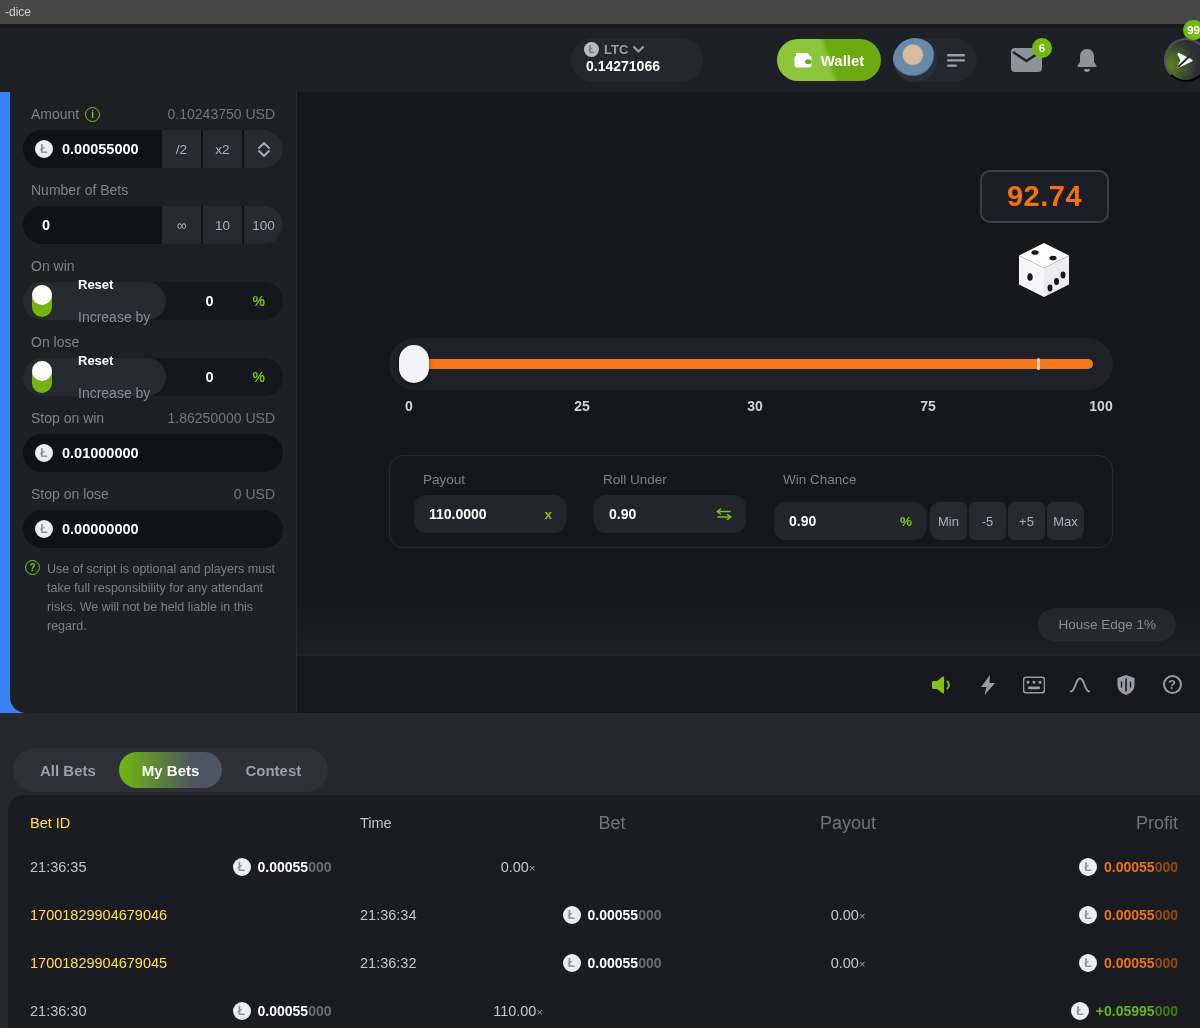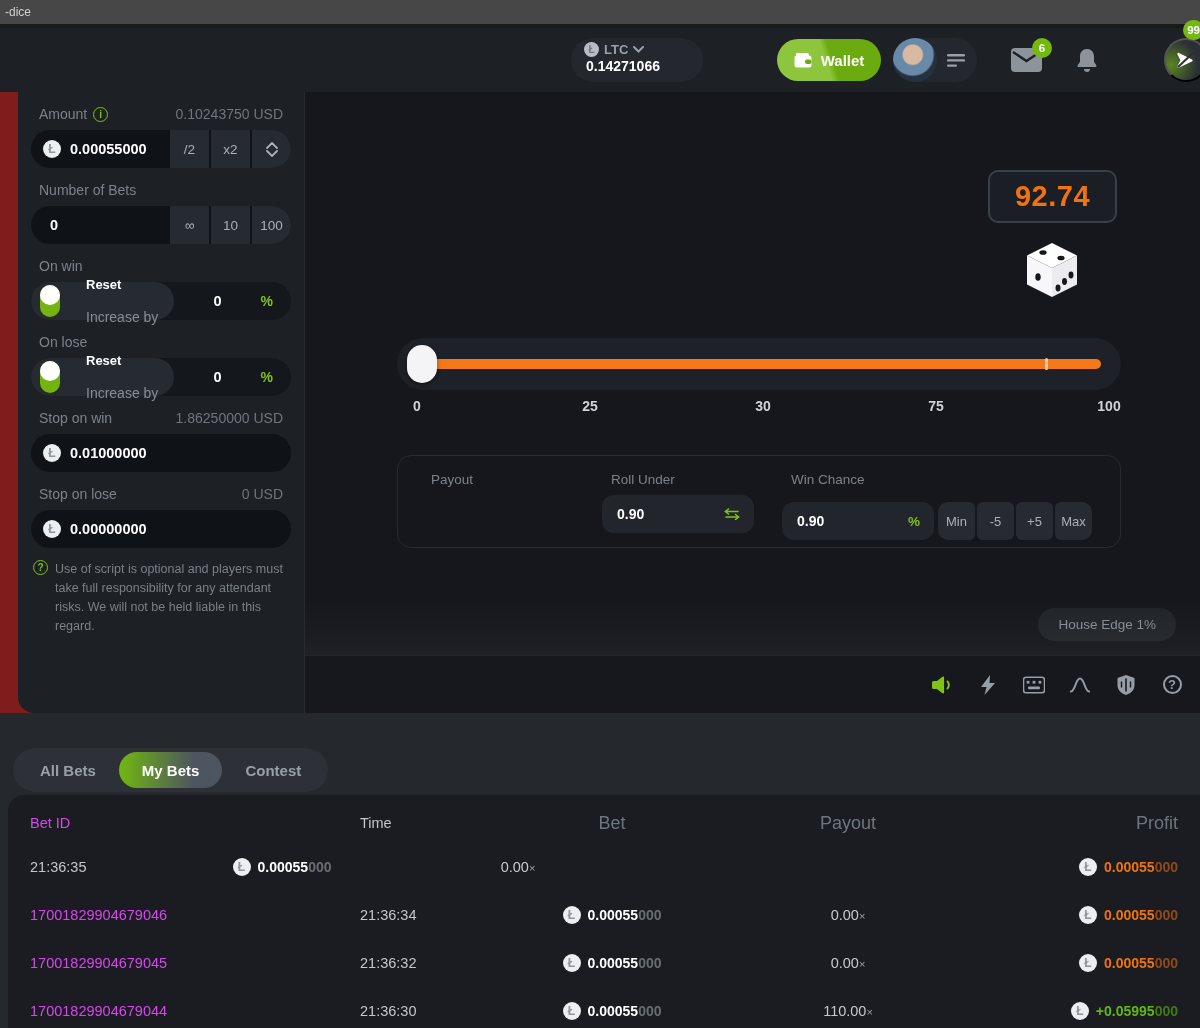--- a/index.html
+++ b/index.html
@@ -34,21 +34,21 @@
   .icon-btn { position:relative; background:none; border:none; cursor:pointer; display:flex; align-items:center; }
   .badge { position:absolute; top:-10px; right:-10px; min-width:20px; height:20px; border-radius:10px;
     background:#74b812; color:#fff; font-size:11.5px; font-weight:bold;
     display:flex; align-items:center; justify-content:center; padding:0 4px; }
   .chat-btn { width:44px; height:44px; border-radius:50%; margin-left:66px; margin-right:-8px; flex:none;
     background:radial-gradient(circle at 12% 62%, rgba(122,190,22,.6), rgba(122,190,22,0) 62%), #2b2f35;
     display:flex; align-items:center; justify-content:center; }
   .chat-btn .badge { top:-8px; right:-4px; }
 
   
-  .main { height:621px; background:#7f1d1d; padding-left:18px; }
+  .main { height:621px; background:#3b82f6; padding-left:10px; }
   .panel { display:flex; height:100%; border-radius:0 0 0 16px; overflow:hidden; }
   .sidebar { width:286px; background:#1d2025; padding:14px 13px 0 13px; flex:none; }
   .game { flex:1; background:#15171c; border-left:1px solid #272b30; position:relative; }
 
   
   .lblrow { display:flex; justify-content:space-between; align-items:center;
     padding:0 6px; margin:14px 2px 8px 2px; }
   .lblrow:first-child { margin-top:0; }
   .lbl { color:#7c828b; font-size:14px; display:flex; align-items:center; gap:6px; }
   .usd { color:#6f757e; font-size:14px; }
@@ -125,21 +125,21 @@
   .table { margin-left:8px; background:#1a1c21; border-radius:16px 0 0 0; height:233px;
     padding:0 22px; overflow:hidden; }
   .trow { display:flex; align-items:center; height:48px; }
   .trow.head { height:48px; padding-top:8px; }
   .c-id { width:330px; text-align:left; }
   .c-time { width:150px; text-align:left; }
   .c-bet { width:204px; display:flex; justify-content:center; align-items:center; gap:7px; }
   .c-payout { width:268px; text-align:center; }
   .c-profit { flex:1; display:flex; justify-content:flex-end; align-items:center; gap:7px; }
   .head span { color:#6f757d; font-size:18px; }
-  .trow .c-id { color:#d946ef; font-size:14.5px; }
+  .trow .c-id { color:#fde047; font-size:14.5px; }
   .trow .c-time { color:#c2c6cb; font-size:14.5px; }
   .amt b { color:#fff; font-size:14px; }
   .amt i { font-style:normal; color:#686d74; font-size:14px; font-weight:bold; }
   .c-payout span { color:#c4c8cd; font-size:14.5px; }
   .c-payout .x { font-size:11px; color:#9aa0a8; }
   .profit-loss b { color:#f0730f; font-size:14px; }
   .profit-loss i { font-style:normal; color:#8f4a16; font-size:14px; font-weight:bold; }
   .profit-win b { color:#62b811; font-size:14px; }
   .profit-win i { font-style:normal; color:#447a12; font-size:14px; font-weight:bold; }
 
@@ -326,20 +326,24 @@
       <span style="left:0%">0</span>
       <span style="left:25%">25</span>
       <span style="left:50%">30</span>
       <span style="left:75%">75</span>
       <span style="left:100%">100</span>
     </div>
 
     <div class="stats">
       <div class="stat">
         <div class="slabel">Payout</div>
+        <div class="sinput">
+          <span class="val">110.0000</span>
+          <span class="suffix">x</span>
+        </div>
       </div>
       <div class="stat">
         <div class="slabel">Roll Under</div>
         <div class="sinput">
           <span class="val">0.90</span>
           <svg width="16" height="12" viewBox="0 0 16 12">
             <path d="M4.5 1L1.5 3.5 4.5 6" stroke="#7ec315" stroke-width="1.6" fill="none" stroke-linecap="round"></path>
             <path d="M1.5 3.5H14" stroke="#7ec315" stroke-width="1.6" stroke-linecap="round"></path>
             <path d="M11.5 6.5l3 2.5-3 2.5" stroke="#7ec315" stroke-width="1.6" fill="none" stroke-linecap="round"></path>
             <path d="M14.5 9H2" stroke="#7ec315" stroke-width="1.6" stroke-linecap="round"></path>
@@ -460,21 +464,20 @@
           <span><b>0.00055</b><i>000</i></span>
         </span>
       <span class="c-payout"><span>0.00</span><span class="x">×</span></span>
       <span class="c-profit profit-loss">
           <span class="coin">Ł</span>
           <span><b>0.00055</b><i>000</i></span>
         </span>
     </div>
 
     <div class="trow">
-      <span class="c-id">17001829904679044</span>
       <span class="c-time">21:36:30</span>
       <span class="c-bet amt">
           <span class="coin">Ł</span>
           <span><b>0.00055</b><i>000</i></span>
         </span>
       <span class="c-payout"><span>110.00</span><span class="x">×</span></span>
       <span class="c-profit profit-win">
           <span class="coin">Ł</span>
           <span><b>+0.05995</b><i>000</i></span>
         </span>

